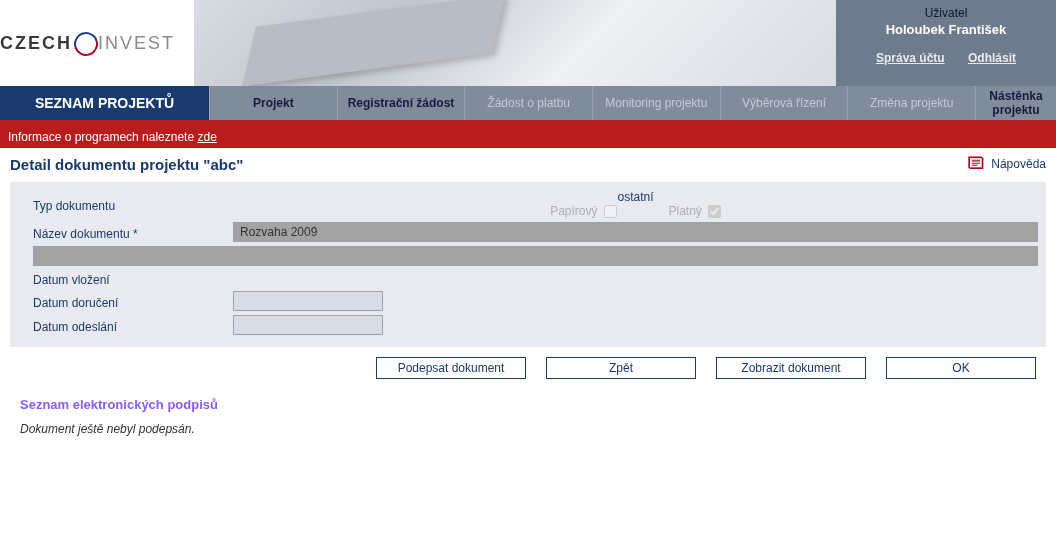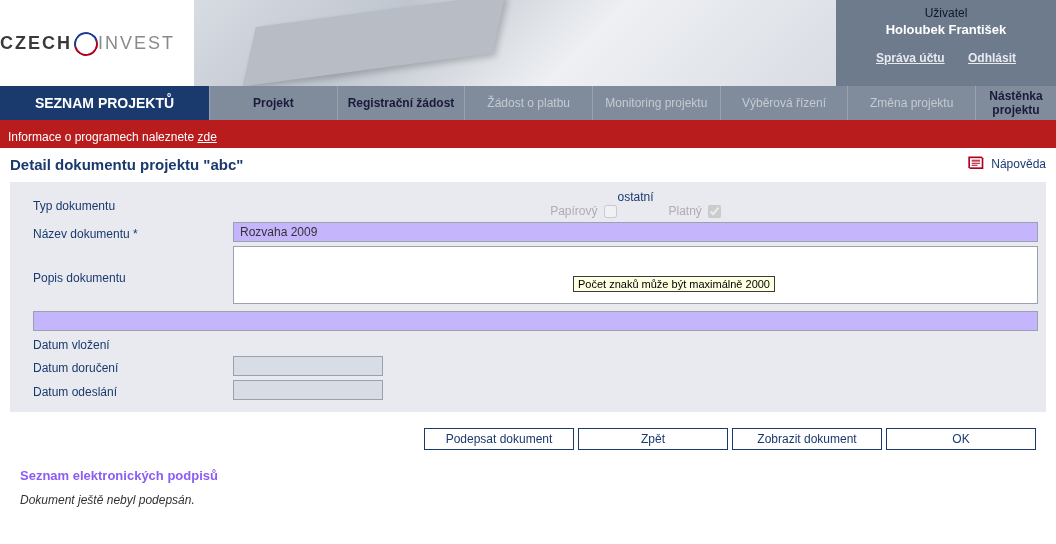--- a/index.html
+++ b/index.html
@@ -41,33 +41,33 @@
   .form-area { background: #e8eaf0; padding: 8px; }
   .form-row { display: flex; align-items: center; margin-bottom: 4px; margin-left: 15px; }
   .form-row .lbl { width: 200px; color: #1a3a6e; padding-top: 3px; font-size: 12px; }
   .form-row .field { flex: 1; position: relative; }
   .form-row .right-extras { display: flex; gap: 52px; color: #b4a9b4; font-size: 12px; align-items: center; }
   .right-extras .ck { display: flex; align-items: center; gap: 6px; }
   .right-extras input[type="checkbox"] { width: 13px; height: 13px; }
   .checked { accent-color: #6d7b8d; }
   
   input[type="text"].ti, .ro-box {
-    width: 100%; height: 20px; border: 1px solid #9aa2b0; background: #c4b5fd; padding: 1px 6px; font-family: inherit; font-size: 12px; color: #333;
+    width: 100%; height: 20px; border: 1px solid #9aa2b0; background: #a3a3a3; padding: 1px 6px; font-family: inherit; font-size: 12px; color: #333;
   }
   .ro-box { background: #d8dce4; color: #444; }
   .ro-box.small { width: 150px; }
   
   textarea.ta {
     width: 100%; height: 58px; border: 1px solid #9aa2b0; background: #fff; padding: 2px 6px; font-family: inherit; font-size: 12px; resize: none; overflow-y: scroll;
   }
   .tooltip {
     position: absolute; left: 340px; top: 30px; background: #ffffe1; border: 1px solid #3a3a3a; padding: 1px 4px; font-size: 11px; color: #000; white-space: nowrap;
   }
   
-  .button-row { display: flex; justify-content: flex-end; gap: 4px; padding: 16px 10px 14px; }
+  .button-row { display: flex; justify-content: flex-end; gap: 20px; padding: 10px 10px 14px; }
   .btn { width: 150px; height: 22px; border: 1px solid #1a3a6e; background: #fff; color: #1a3a6e; font-size: 12px; cursor: pointer; font-family: inherit; }
   
   .sig-title { color: #8b5cf6; font-weight: bold; font-size: 13px; padding: 4px 10px; }
   .sig-status { font-style: italic; color: #333; padding: 6px 10px 14px; font-size: 12px; }
 </style>
 </head>
 <body>
 
 <div class="header">
   <div class="logo-area">
@@ -132,27 +132,20 @@
           </label>
         </div>
       </div>
     </div>
 
     <div class="form-row">
       <div class="lbl">Název dokumentu *</div>
       <div class="field"><input type="text" class="ti" value="Rozvaha 2009" style=""></div>
     </div>
 
-    <div class="form-row">
-      <div class="lbl">Popis dokumentu</div>
-      <div class="field">
-        <textarea class="ta" style=""></textarea>
-        <div class="tooltip">Počet znaků může být maximálně 2000</div>
-      </div>
-    </div>
 
     <div class="form-row">
       <div class="field"><input type="text" class="ti" value="" style=""></div>
     </div>
 
     <div class="form-row">
       <div class="lbl">Datum vložení</div>
     </div>
 
     <div class="form-row">

